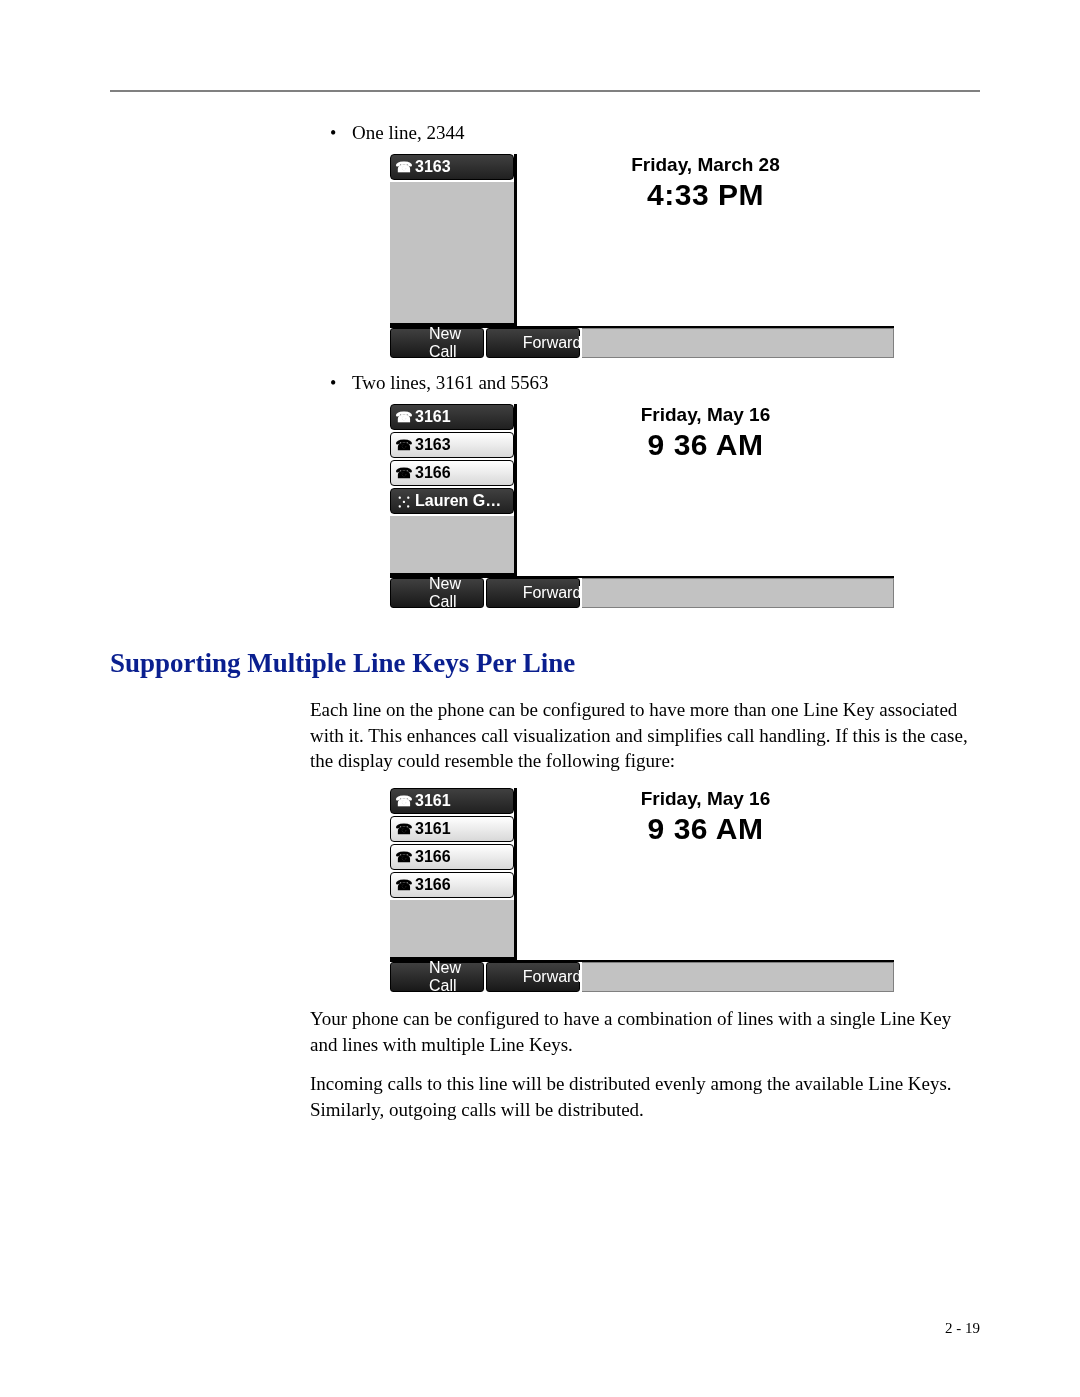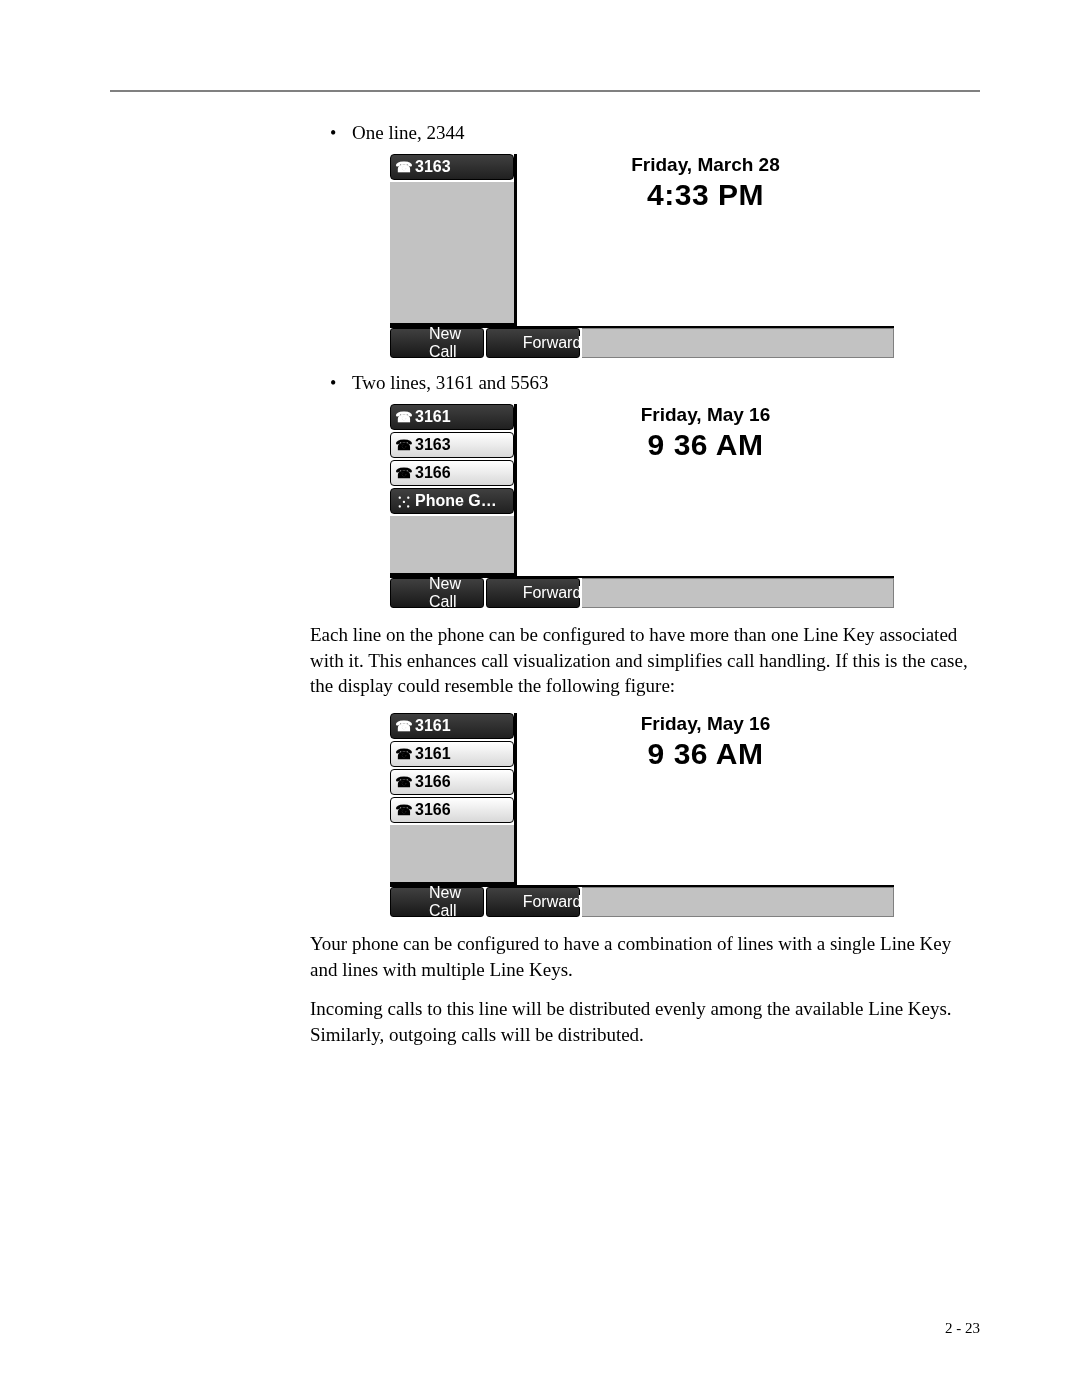--- a/index.html
+++ b/index.html
@@ -216,21 +216,21 @@
               <div class="linekey lk-light">
                 <span class="lk-icon" style="color: rgb(0, 0, 0);">☎</span>
                 <span>3163</span>
               </div>
               <div class="linekey lk-light">
                 <span class="lk-icon" style="color: rgb(0, 0, 0);">☎</span>
                 <span>3166</span>
               </div>
               <div class="linekey lk-dark">
                 <span class="lk-icon" style="color: rgb(255, 255, 255);">⁙</span>
-                <span>Phone G…</span>
+                <span>Lauren G…</span>
               </div>
               <div class="lk-pad"></div>
             </div>
             <div class="idle">
               <div class="date">Friday, May 16</div>
               <div class="time">9 36 AM</div>
             </div>
           </div>
           <div class="soft-row">
             <div class="softkey">
@@ -238,20 +238,21 @@
             </div>
             <div class="softkey">
               <span>Forward</span>
             </div>
             <div class="soft-pad"></div>
           </div>
         </div>
       </div>
   </div>
 
+  <div class="heading">Supporting Multiple Line Keys Per Line</div>
 
   <div class="body-block">
     <p class="para">Each line on the phone can be configured to have more than one Line Key associated with it. This enhances call visualization and simplifies call handling. If this is the case, the display could resemble the following figure:</p>
 
     <div class="fig-wrap">
         <div class="phone">
           <div class="phone-top">
             <div class="linekeys">
               <div class="linekey lk-dark">
                 <span class="lk-icon" style="color: rgb(255, 255, 255);">☎</span>
@@ -285,14 +286,14 @@
             </div>
             <div class="soft-pad"></div>
           </div>
         </div>
       </div>
 
     <p class="para">Your phone can be configured to have a combination of lines with a single Line Key and lines with multiple Line Keys.</p>
     <p class="para">Incoming calls to this line will be distributed evenly among the available Line Keys. Similarly, outgoing calls will be distributed.</p>
   </div>
 
-  <div class="page-num">2 - 23</div>
+  <div class="page-num">2 - 19</div>
 </div>
 
 </body></html>

